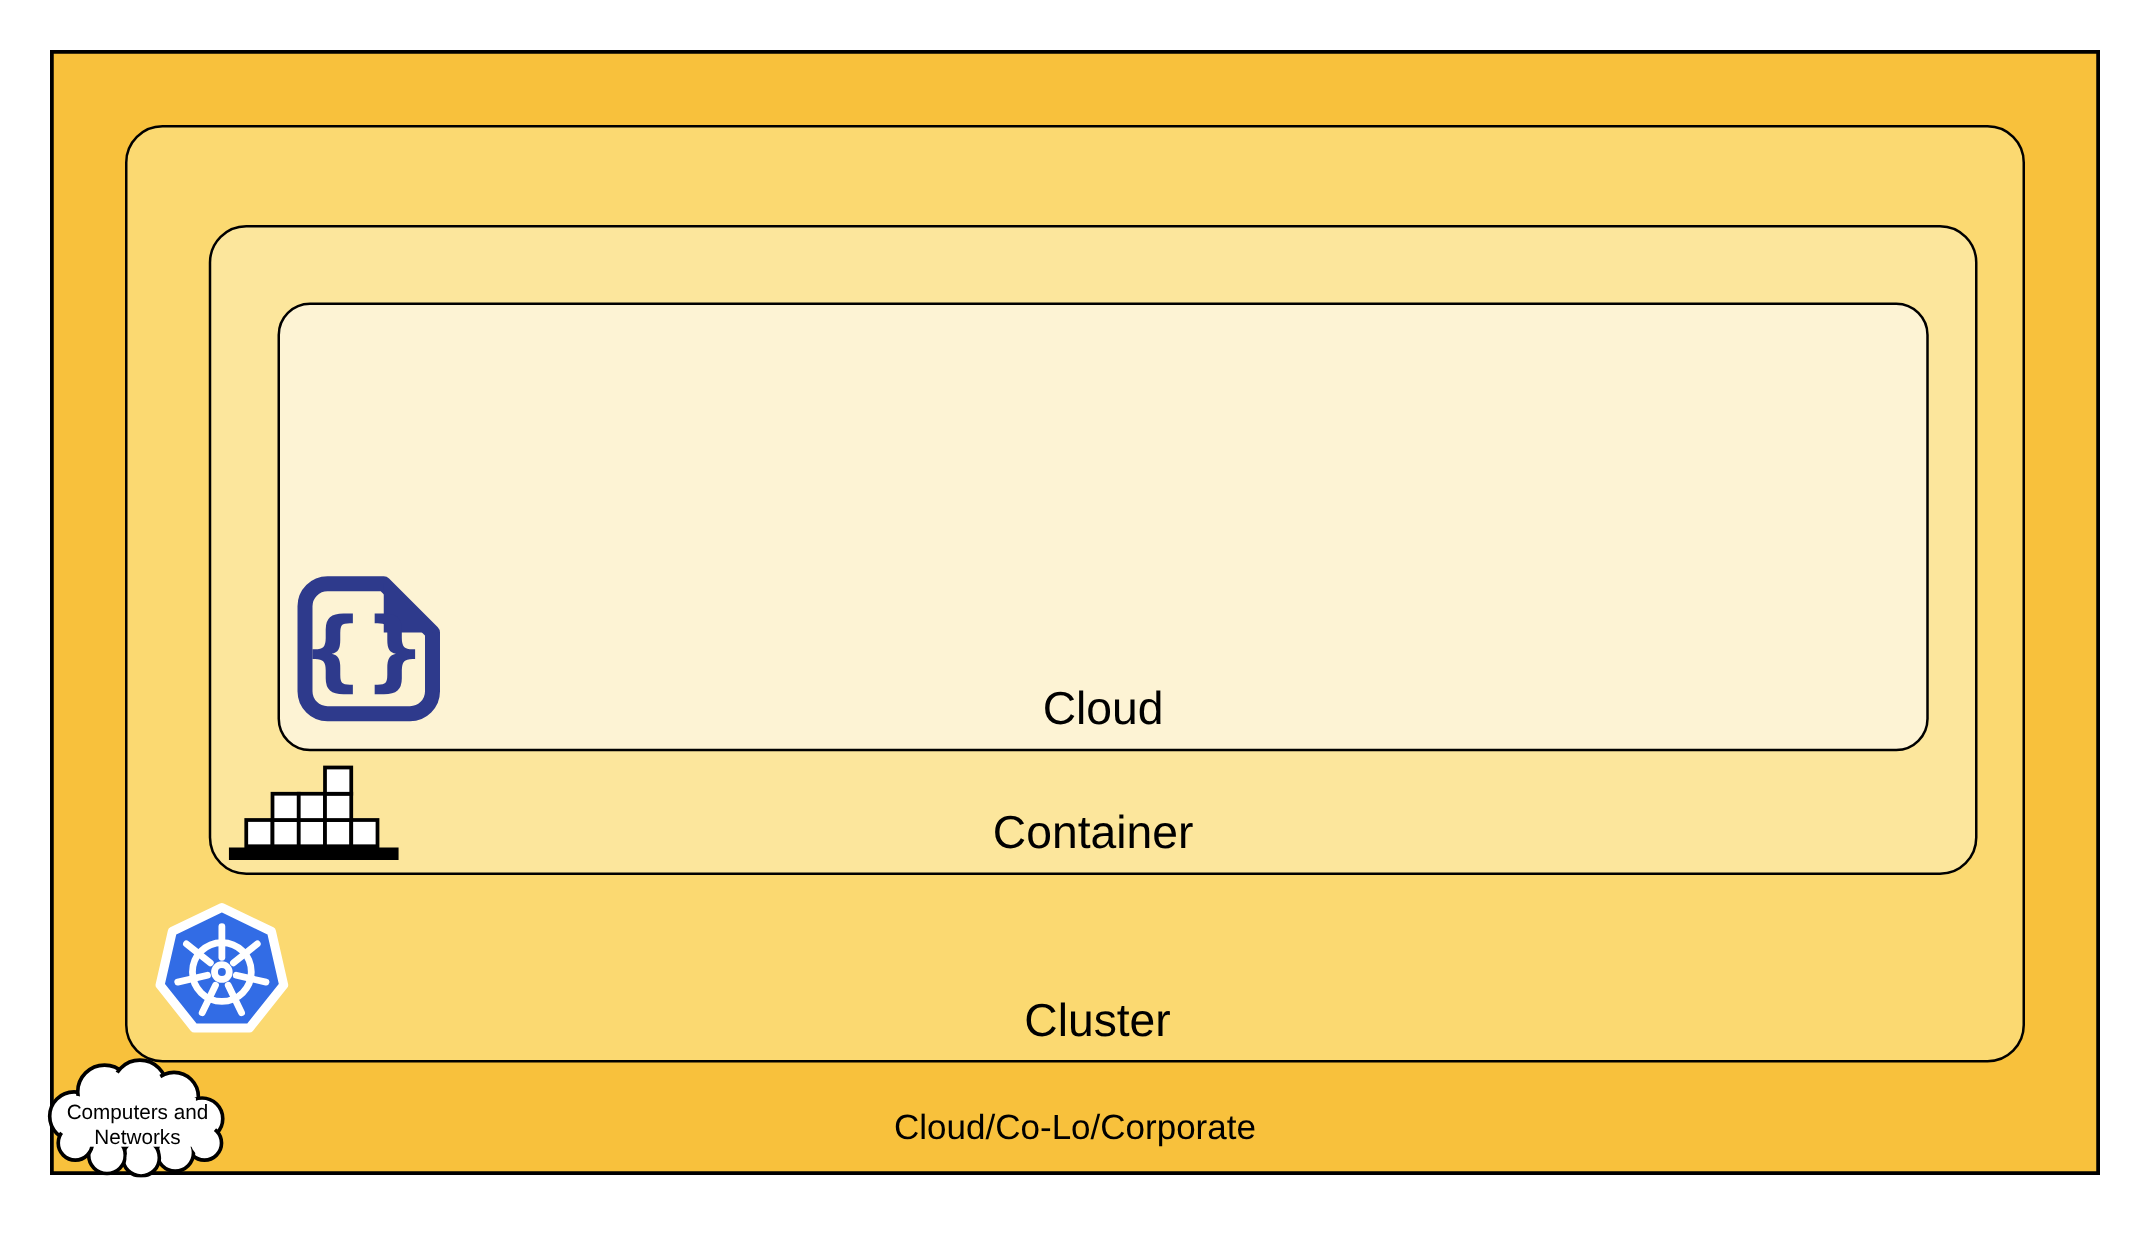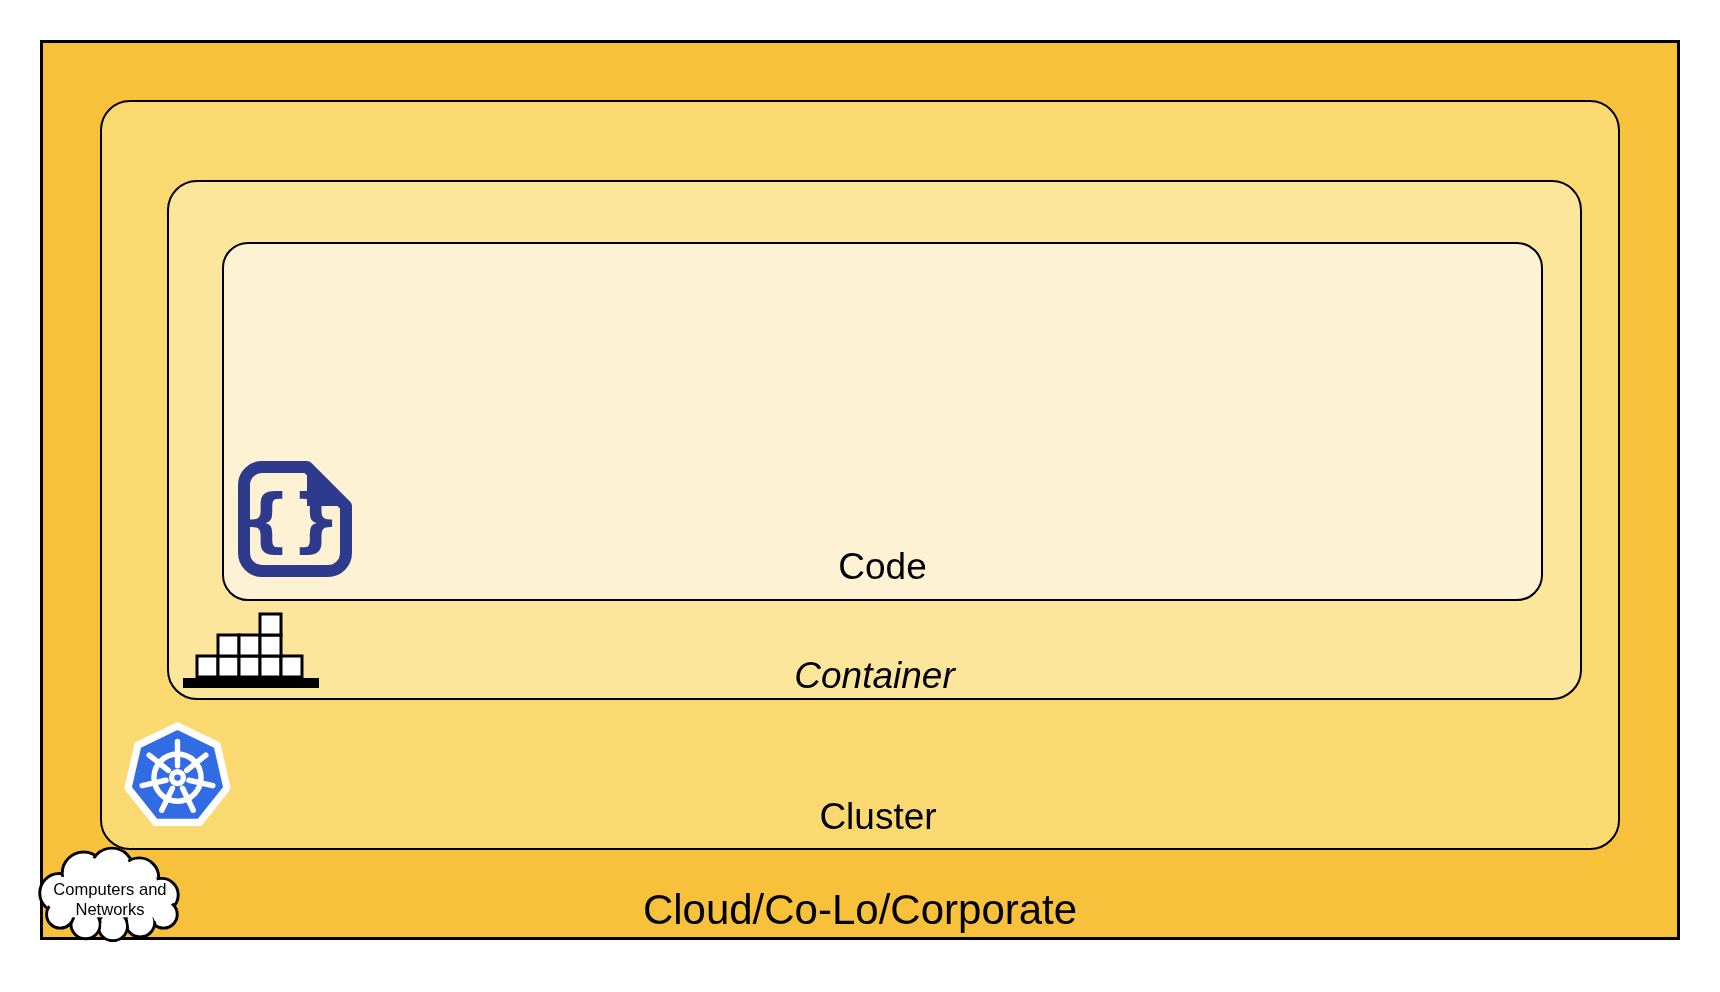--- a/index.html
+++ b/index.html
@@ -22,23 +22,23 @@
   }
   .code-box {
     position:absolute; left:53px; top:60px; width:1321px; height:359px;
     background:#FDF3D4; border:2px solid #000; border-radius:26px;
   }
   .layer-label {
     position:absolute; left:0; right:0; text-align:center;
     font-size:37px; color:#000; line-height:1.15;
   }
   .code-label      { bottom:10px; }
-  .container-label { bottom:0;font-style:italic; }
+  .container-label { bottom:10px; }
   .cluster-label   { bottom:9px;padding-left:36px; }
-  .dc-label        { bottom:2px; font-size:42px; line-height:1.22; }
+  .dc-label        { bottom:18px; font-size:28px; line-height:1.22; }
   
   .code-file-icon       { position:absolute; left:11px;  top:214px; }
   .container-blocks-icon{ position:absolute; left:14px;  top:428px; }
   .kubernetes-icon      { position:absolute; left:18px;  top:608px; }
   .cloud-icon           { position:absolute; left:30px;  top:844px; z-index:5; }
   .cloud-text { font-size:17px; fill:#000; }
 </style>
 </head>
 <body>
 
@@ -51,21 +51,21 @@
       <div class="container-box">
 
         <div class="code-box">
 
           <svg class="code-file-icon" width="120" height="124" viewBox="0 0 120 124">
             <path d="M 27 9 L 72 9 L 111 48 L 111 95 A 18 18 0 0 1 93 113 L 27 113 A 18 18 0 0 1 9 95 L 9 27 A 18 18 0 0 1 27 9 Z" fill="none" stroke="#2E3A8C" stroke-width="12" stroke-linejoin="round"></path>
             <path d="M 72 9 L 111 48 L 72 48 Z" fill="#2E3A8C"></path>
             <text x="56" y="86" font-size="70" font-weight="bold" text-anchor="middle" font-family="DejaVu Sans, sans-serif" fill="#2E3A8C">{}</text>
           </svg>
 
-          <div class="layer-label code-label">Code</div>
+          <div class="layer-label code-label">Cloud</div>
         </div>
 
         <svg class="container-blocks-icon" width="136" height="78" viewBox="0 0 136 78">
           <g stroke="#000" stroke-width="3" fill="#FFFFFF">
 
             <rect x="14" y="46" width="21" height="21"></rect>
             <rect x="35" y="46" width="21" height="21"></rect>
             <rect x="56" y="46" width="21" height="21"></rect>
             <rect x="77" y="46" width="21" height="21"></rect>
             <rect x="98" y="46" width="21" height="21"></rect>

